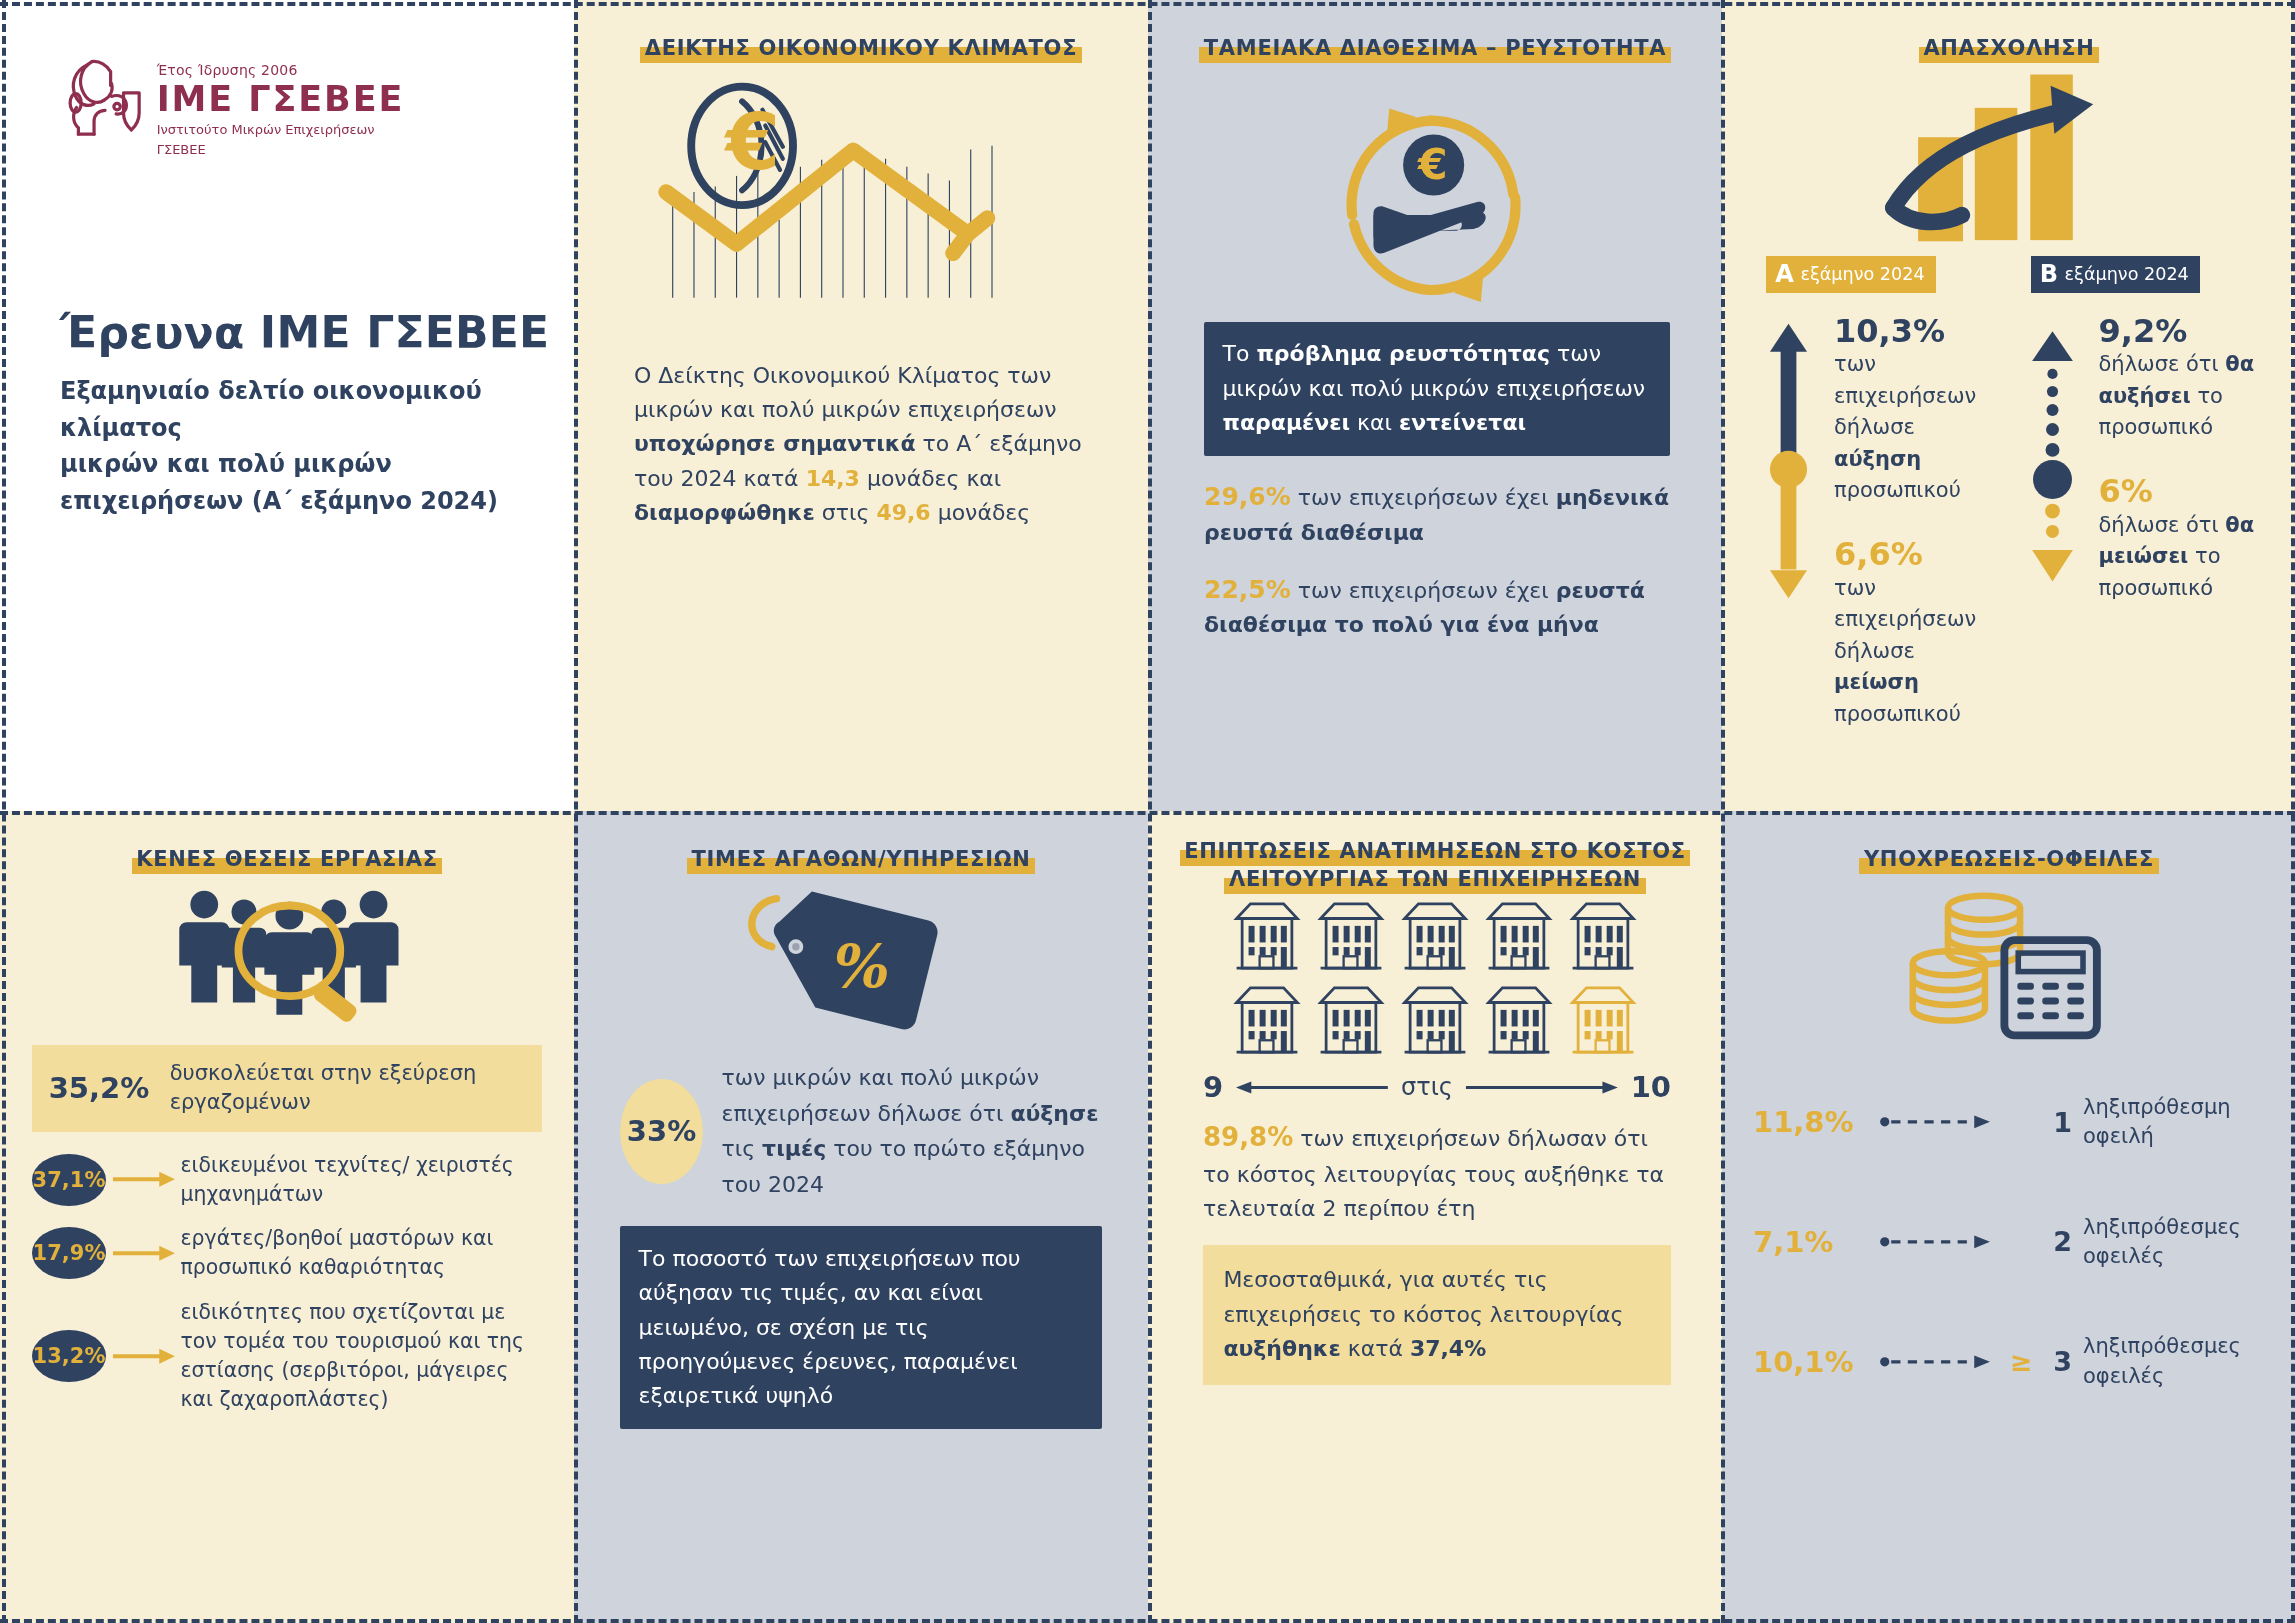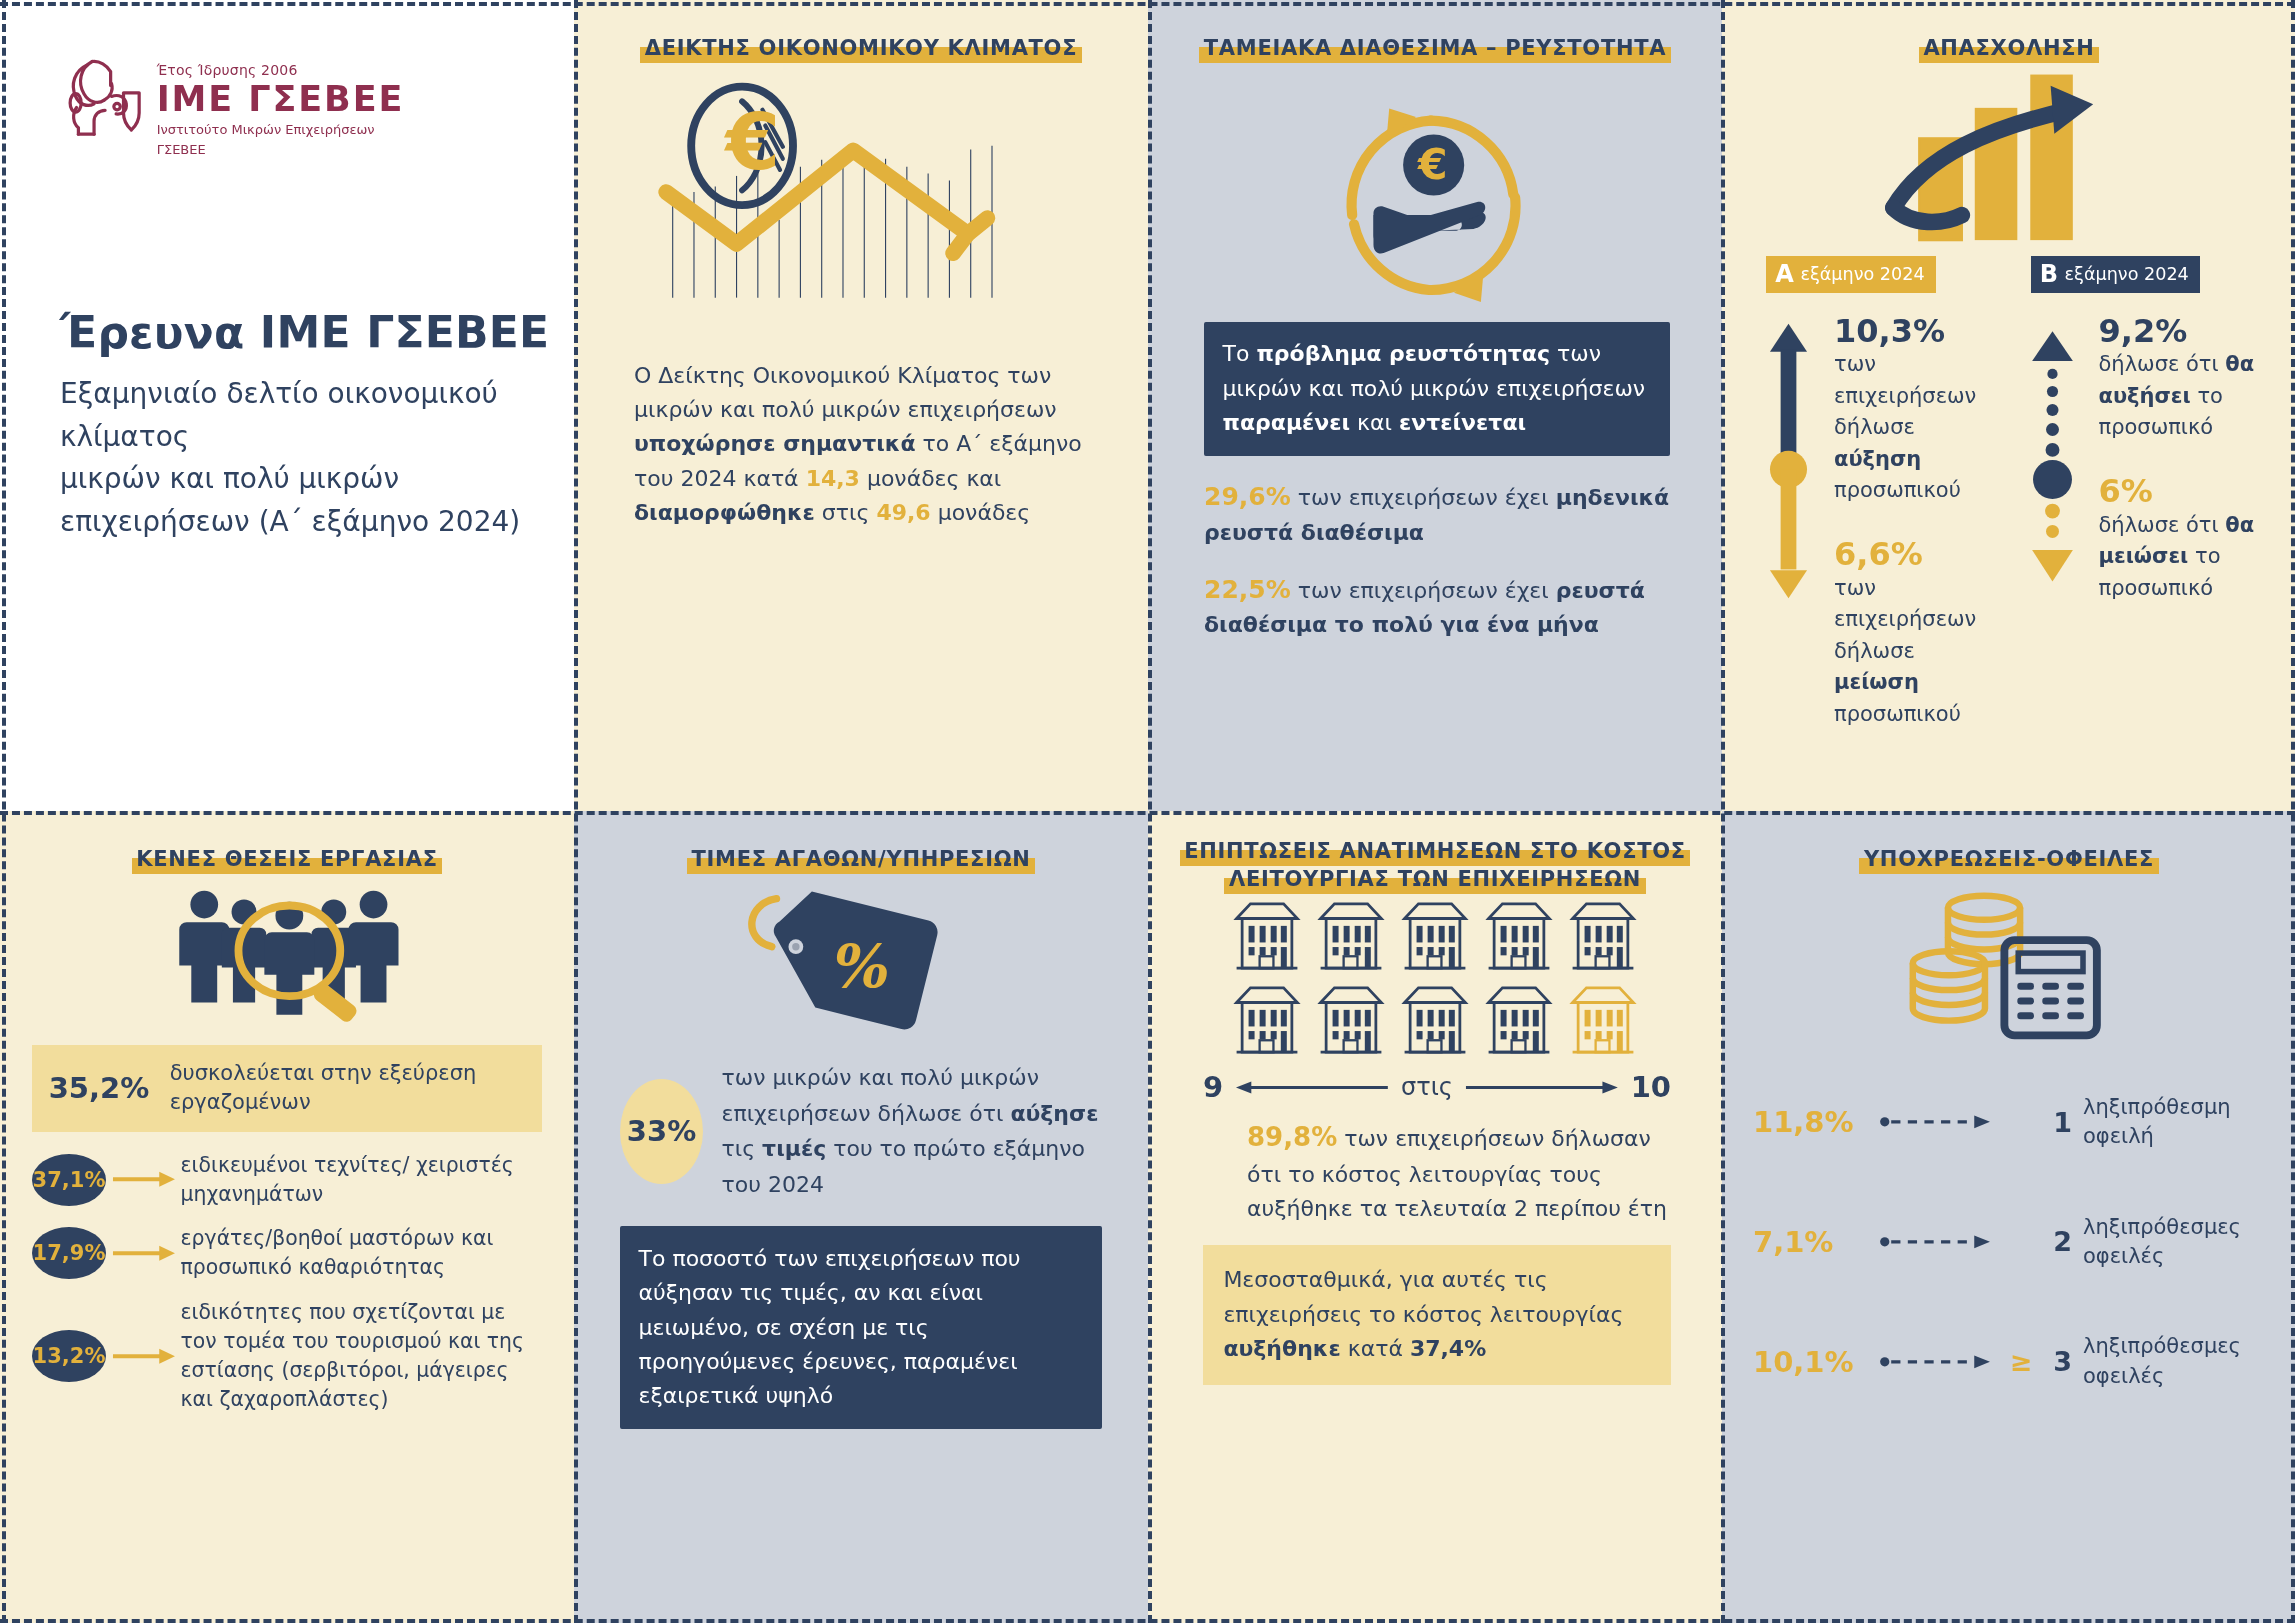--- a/index.html
+++ b/index.html
@@ -49,21 +49,21 @@
   }
 
   
   .logo-row{display:flex;align-items:flex-start;gap:15.7px;padding:52px 0 0 60px;}
   .logo-mark{width:81px;height:88px;flex:none;}
   .logo-text{padding-top:10.2px;}
   .logo-est{font-size:14px;color:var(--burgundy);letter-spacing:0.2px;}
   .logo-name{font-size:35px;font-weight:700;color:var(--burgundy);letter-spacing:1.9px;line-height:1.12;margin-top:1.9px;}
   .logo-sub{font-size:13px;color:var(--burgundy);line-height:1.3;margin-top:2.8px;}
   .intro-h1{font-size:44px;font-weight:700;color:var(--navy);padding:148px 0 0 60px;letter-spacing:0.2px;}
-  .intro-p{font-size:28px;color:var(--navy);padding:15.7px 51px 0 60px;line-height:1.52;font-weight:400;}
+  .intro-p{font-size:24px;color:var(--navy);padding:15.7px 51px 0 60px;line-height:1.52;font-weight:700;}
 
   
   .gfx{display:flex;justify-content:center;align-items:center;}
 
   
   .txt{font-size:22px;line-height:1.56;color:var(--navy);}
   .txt b{font-weight:700;}
   .gold{color:var(--gold);font-weight:700;}
   .navybox{
     background:var(--navy);color:#fff;border-radius:1.9px;
@@ -118,21 +118,21 @@
   .price-txt b{font-weight:700;}
   .price-box{margin:24px 46px 0 46px;}
 
   
   .bldgs{display:flex;flex-direction:column;gap:10.2px;align-items:center;margin-top:5.6px;}
   .bldrow{display:flex;gap:14px;}
   .nineten{display:flex;align-items:center;gap:12px;padding:0 51px 0 55px;margin-top:13px;}
   .nineten .num{font-size:29px;font-weight:700;color:var(--navy);}
   .nineten .stis{font-size:24px;color:var(--navy);}
   .nineten .ln{flex:1;display:flex;align-items:center;}
-  .cost-txt{padding:0 46px 0 55px;margin-top:13px;font-size:22px;line-height:1.56;margin-left:44px;}
+  .cost-txt{padding:0 46px 0 55px;margin-top:13px;font-size:22px;line-height:1.56;}
   .cost-txt .big{font-size:26px;font-weight:700;color:var(--gold);}
   .cost-box{margin:18.5px 51px 0 55px;}
 
   
   .lia-rows{margin-top:50px;display:flex;flex-direction:column;gap:61px;padding:0 28px 0 31px;}
   .lia-row{display:flex;align-items:center;gap:11px;}
   .lia-pct{width:116px;flex:none;font-size:29px;font-weight:700;color:var(--gold);}
   .lia-dash{width:116px;flex:none;display:flex;align-items:center;}
   .lia-ge{width:28px;flex:none;display:flex;align-items:center;justify-content:center;}
   .lia-n{font-size:27px;font-weight:700;color:var(--navy);width:26px;flex:none;text-align:right;}

